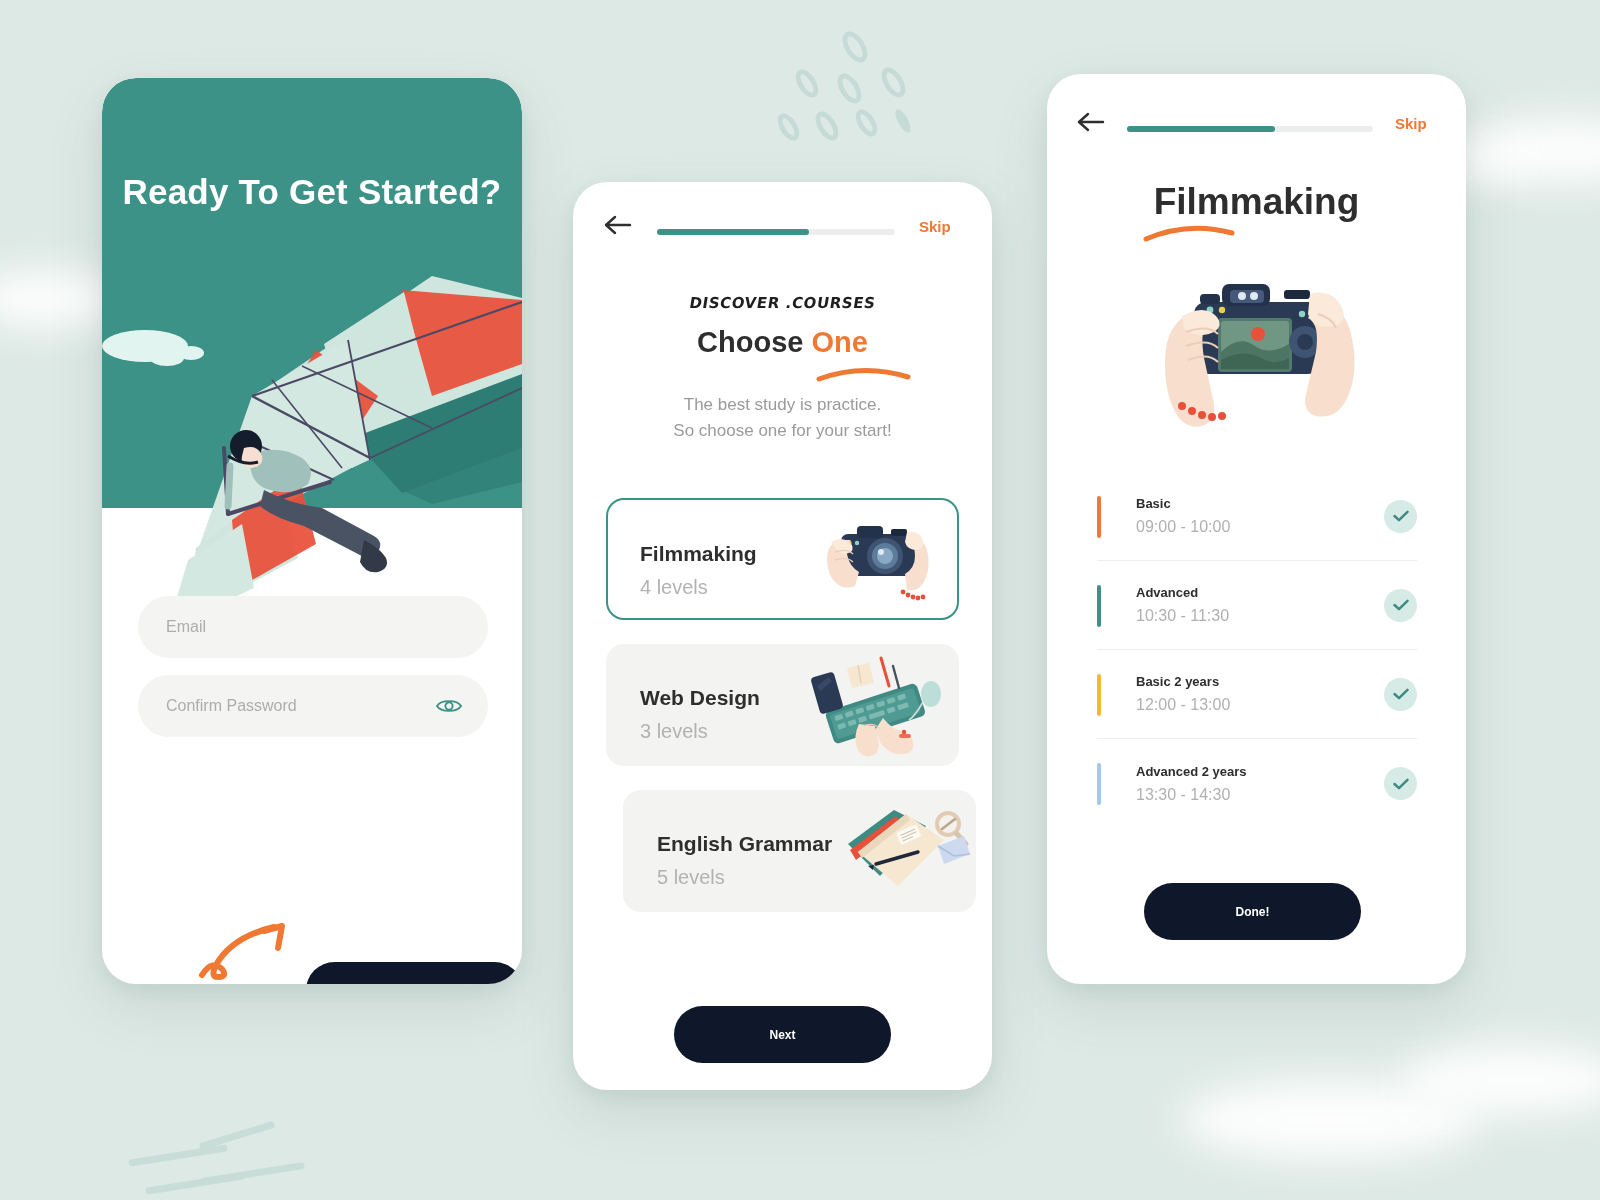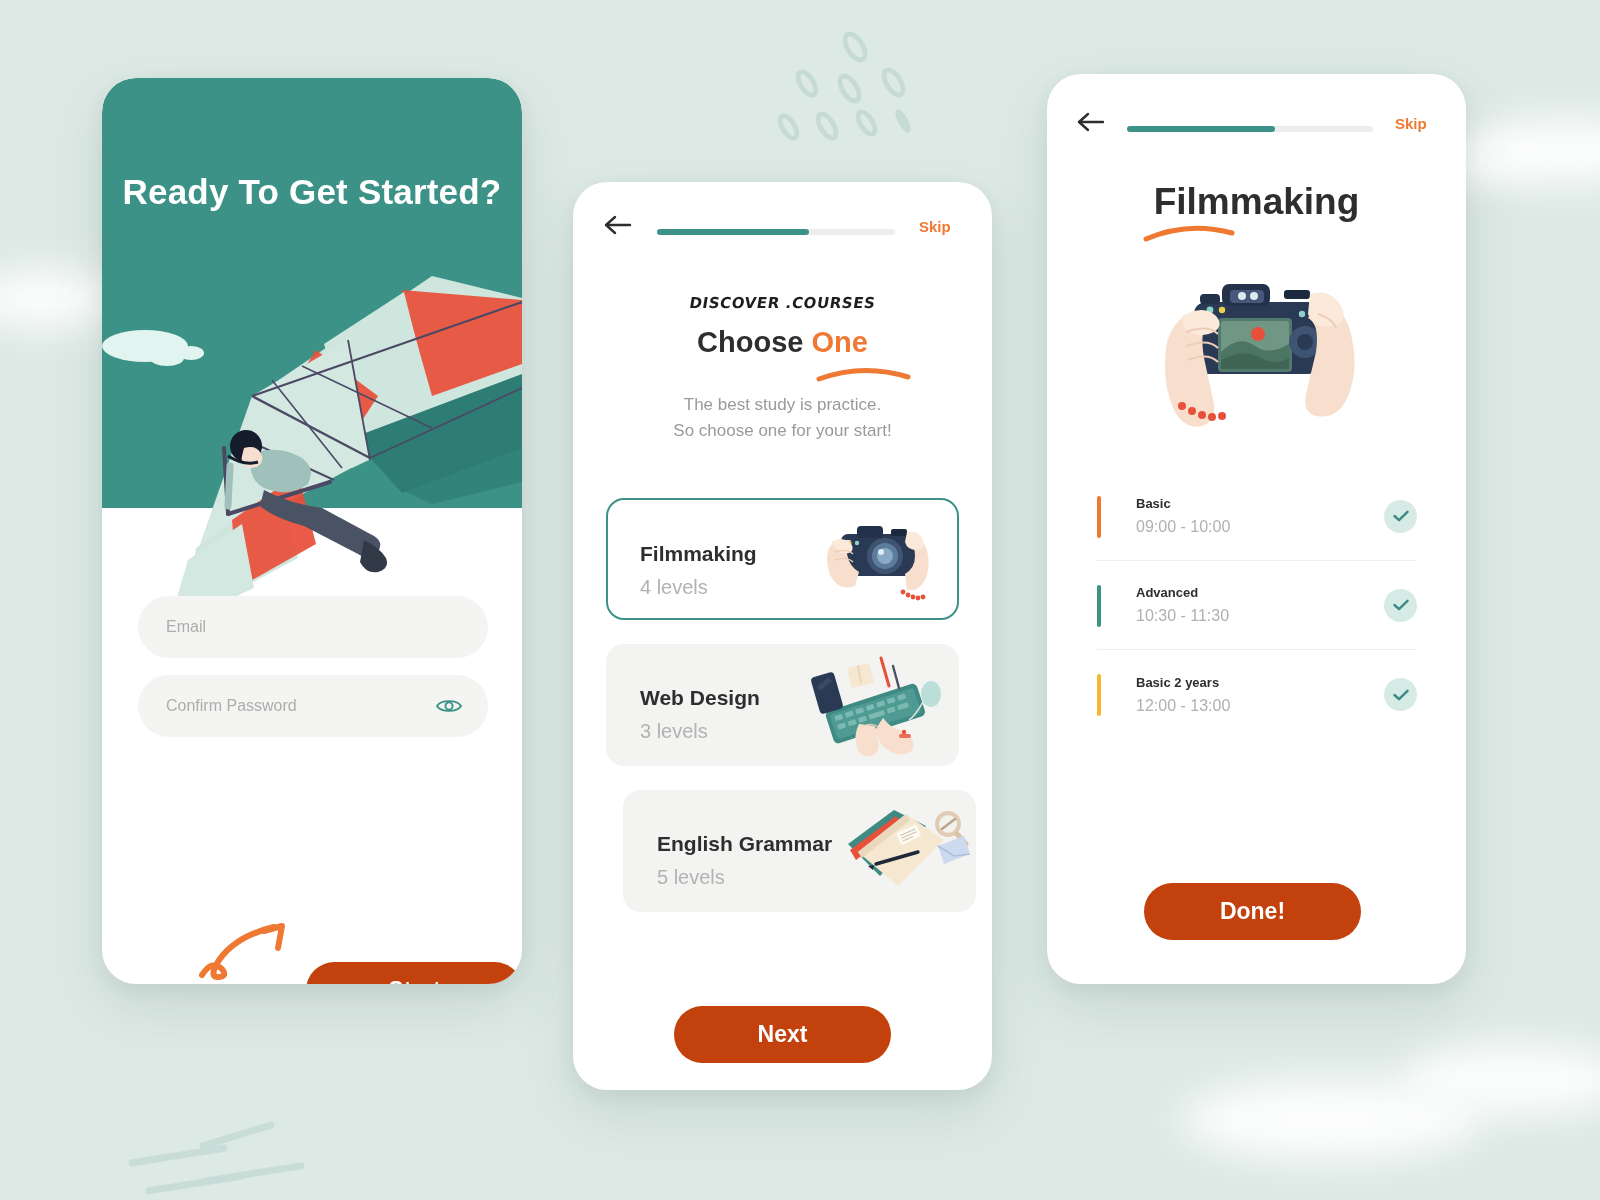--- a/index.html
+++ b/index.html
@@ -83,22 +83,22 @@
     border: none; background: transparent; outline: none;
     font-family: "Liberation Sans", sans-serif;
     font-size: 16px; color: #4d4d4d;
     padding: 0 28px;
   }
   .field input::placeholder { color: #adadad; }
   .eye { margin-right: 26px; cursor: pointer; display: flex; }
 
   .btn-primary {
     display: flex; align-items: center; justify-content: center;
-    background: #c2410c; color: #fff;
-    font-size: 23px; font-weight: 700;
+    background: #0f172a; color: #fff;
+    font-size: 12px; font-weight: 700;
     border: none; border-radius: 34px;
     cursor: pointer;
     font-family: "Liberation Sans", sans-serif;
     text-align: right;
   }
   #start-btn {
     position: absolute; left: 204px; top: 884px;
     width: 217px; height: 57px;
   }
   .arrow-doodle { position: absolute; left: 96px; top: 845px; }
@@ -565,16 +565,28 @@
         <div class="sched-title">Basic 2 years</div>
         <div class="sched-time">12:00 - 13:00</div>
       </div>
       <div class="check-badge">
         <svg width="16" height="12" viewBox="0 0 16 12">
             <path d="M1.5 6 L6 10.2 L14.5 1.8" stroke="#3c8a82" stroke-width="2.4" fill="none" stroke-linecap="round" stroke-linejoin="round"></path>
           </svg>
       </div>
     </div>
 
+    <div class="sched-row">
+      <div class="sched-bar" id="bar3" style="background: rgb(159, 201, 238);"></div>
+      <div class="sched-text">
+        <div class="sched-title">Advanced 2 years</div>
+        <div class="sched-time">13:30 - 14:30</div>
+      </div>
+      <div class="check-badge">
+        <svg width="16" height="12" viewBox="0 0 16 12">
+            <path d="M1.5 6 L6 10.2 L14.5 1.8" stroke="#3c8a82" stroke-width="2.4" fill="none" stroke-linecap="round" stroke-linejoin="round"></path>
+          </svg>
+      </div>
+    </div>
   </div>
 
   <button class="btn-primary" id="done-btn">Done!</button>
 </div>
 
 </body></html>

